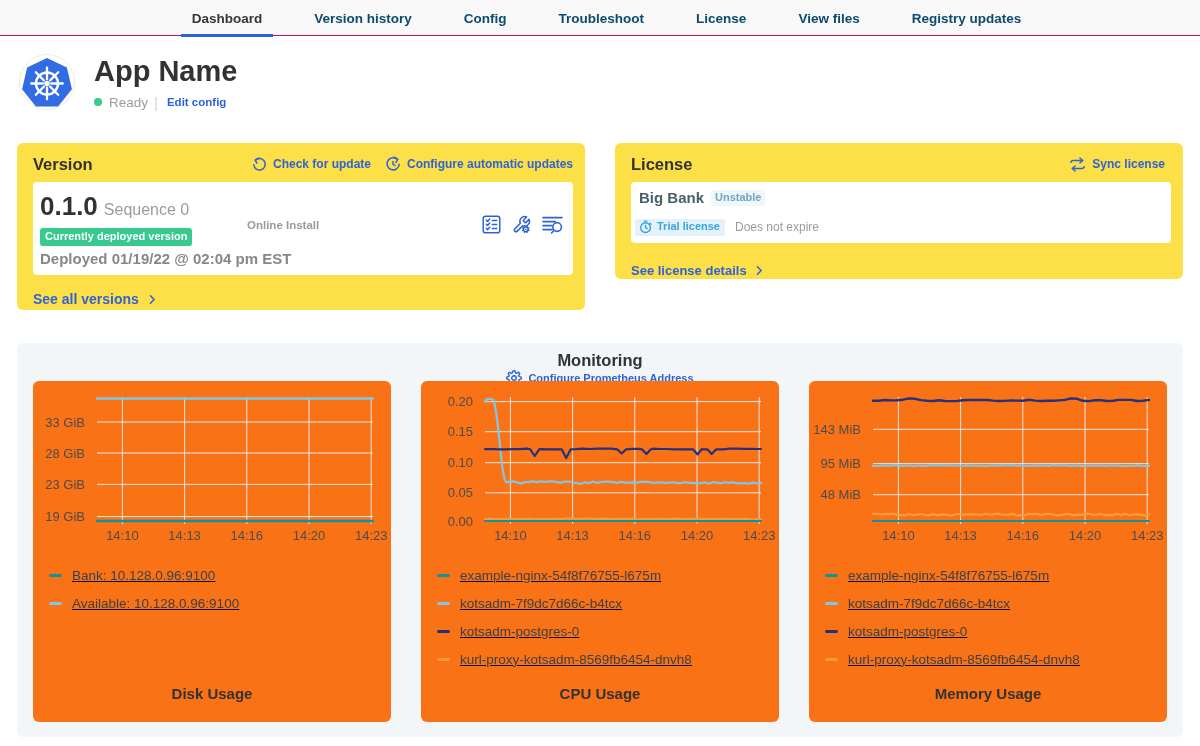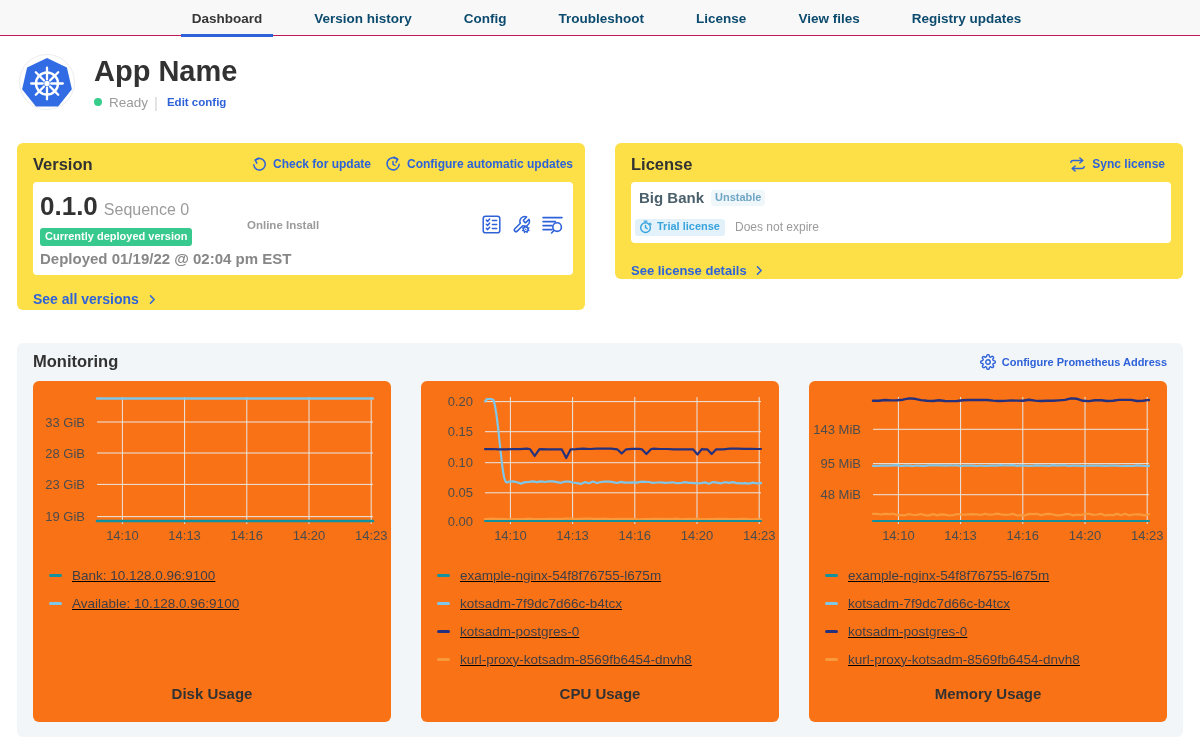--- a/index.html
+++ b/index.html
@@ -35,21 +35,21 @@
 .seeall2 { margin-top:12px; }
 .seeall2 .bluelink { font-size:13px; gap:5px; }
 .lbox { height:61px; padding:5px 0 0 8px; }
 .lrow1 { display:flex; align-items:flex-end; height:19px; }
 .bigbank { font-size:15px; font-weight:700; color:#4a5f6a; }
 .badge-unstable { background:#f0f7fb; color:#6fa6c4; font-size:11px; font-weight:600; line-height:13px; padding:1px 4px 2px; border-radius:3px; margin-left:7px; }
 .lrow2 { display:flex; align-items:center; margin-top:13px; height:16px; margin-left:-4px; }
 .badge-trial { display:inline-flex; align-items:center; gap:4px; background:#e3f1fa; color:#39a3dc; font-size:11px; font-weight:700; line-height:13px; padding:1px 5px 2px 4px; border-radius:3px; }
 .noexpire { font-size:12px; color:#9b9b9b; margin-left:10px; }
 .monitor { background:#f2f6f8; border-radius:6px; margin:33px 17px 0; padding:8px 16px 0; height:394px; }
-.monitor .card-head { height:21px; }
+.monitor .card-head { height:21px;flex-direction:column; }
 .charts { display:flex; gap:30px; margin-top:9px; }
 .chart-card { background:#f97316; border-radius:6px; flex:1; height:341px; padding:16px 0 0 0; position:relative;text-decoration:underline; }
 .plot { display:block; }
 .legend { margin:14px 0 0 16px; }
 .lrow { display:flex; align-items:center; height:28px; font-size:13.5px; color:#3e3e46; }
 .dash { width:13px; height:3px; border-radius:2px; margin-right:10px; flex:none; }
 .chart-title { position:absolute; bottom:20px; left:0; right:0; text-align:center; font-size:15px; font-weight:700; color:#323232; }
 </style>
 </head>
 <body>

